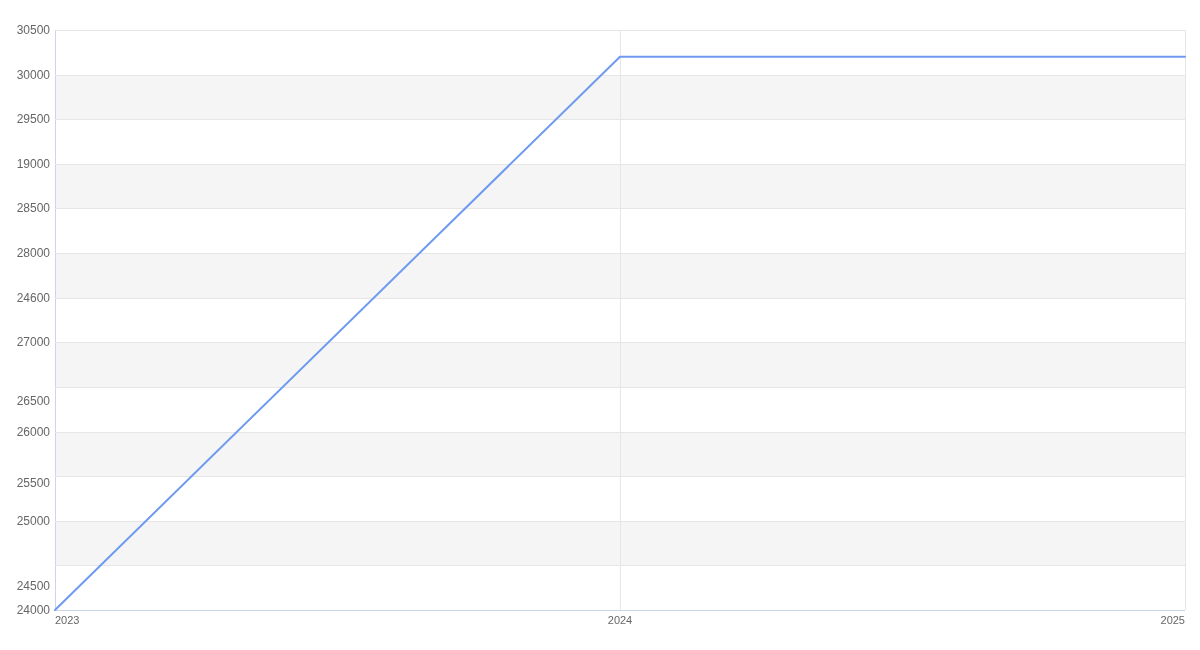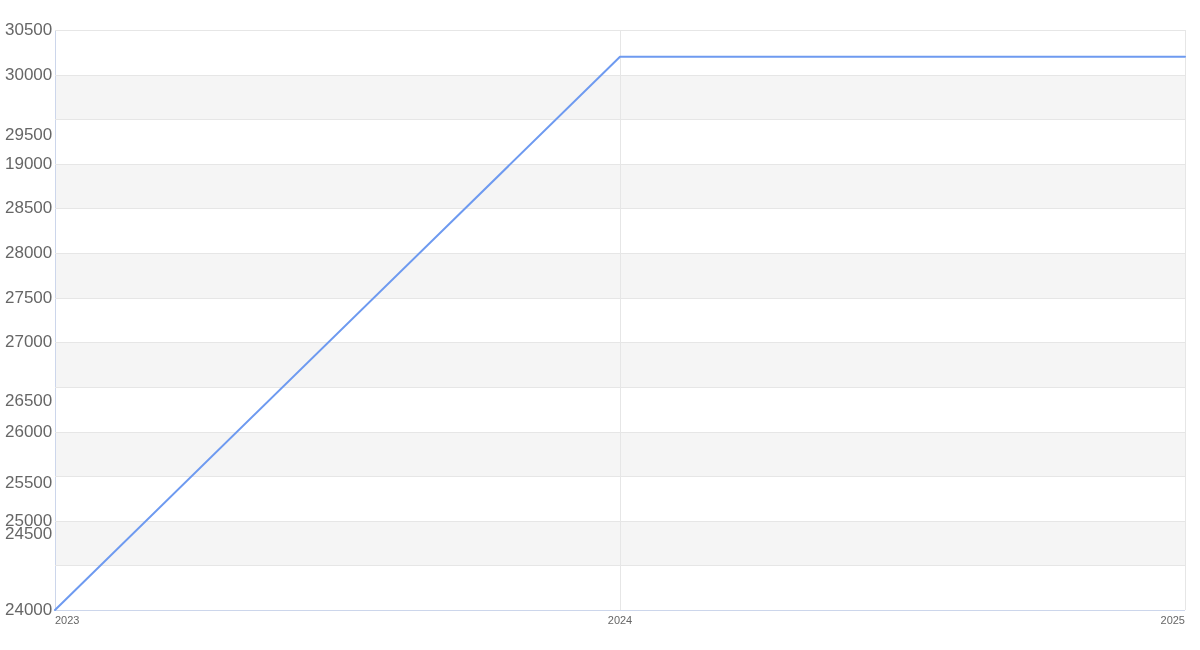--- a/index.html
+++ b/index.html
@@ -61,21 +61,21 @@
     top: 0;
     height: 100%;
     width: 1px;
     background: #e6e6e6;
   }
   .y-label {
     position: absolute;
     right: 1150px;
     width: 45px;
     text-align: right;
-    font-size: 17px;
+    font-size: 12px;
     color: #666;
     transform: translateY(-50%);
   }
   .x-label {
     position: absolute;
     top: 614px;
     font-size: 11px;
     color: #666;
     transform: translateX(-50%);
   }
@@ -121,29 +121,29 @@
       <div class="grid-line" style="top: 89.2308px;"></div>
       <div class="grid-line" style="top: 44.6154px;"></div>
       <div class="grid-line" style="top: 0px;"></div>
       <div class="x-grid-line" style="left: 565px;"></div>
       <div class="x-grid-line" style="left: 1130px;"></div>
       <svg class="series" viewBox="0 0 1130 580" preserveAspectRatio="none">
       <path class="line-path" d="M0 580 L565 26.769230769230717 L1130 26.769230769230717"></path>
     </svg>
   </div>
 <div class="y-label" style="top: 610px;">24000</div>
-    <div class="y-label" style="top: 534px;">24500</div>
+    <div class="y-label" style="top: 586px;">24500</div>
     <div class="y-label" style="top: 520.769px;">25000</div>
     <div class="y-label" style="top: 483px;">25500</div>
     <div class="y-label" style="top: 431.538px;">26000</div>
     <div class="y-label" style="top: 386.923px; margin-top: 14px;">26500</div>
     <div class="y-label" style="top: 342.308px;">27000</div>
-    <div class="y-label" style="top: 297.692px;">27500</div>
+    <div class="y-label" style="top: 297.692px;">24600</div>
     <div class="y-label" style="top: 253.077px;">28000</div>
     <div class="y-label" style="top: 208.462px;">28500</div>
     <div class="y-label" style="top: 163.846px;">19000</div>
-    <div class="y-label" style="top: 119.231px; margin-top: 16px;">29500</div>
+    <div class="y-label" style="top: 119.231px;">29500</div>
     <div class="y-label" style="top: 74.6154px;">30000</div>
     <div class="y-label" style="top: 30px;">30500</div>
     <div class="x-label" style="transform: translateX(0px); left: 55px;">2023</div>
     <div class="x-label" style="left: 620px;">2024</div>
     <div class="x-label" style="transform: translateX(-100%); left: 1185px; text-align: right;">2025</div>
   </div>
 
 </body></html>

